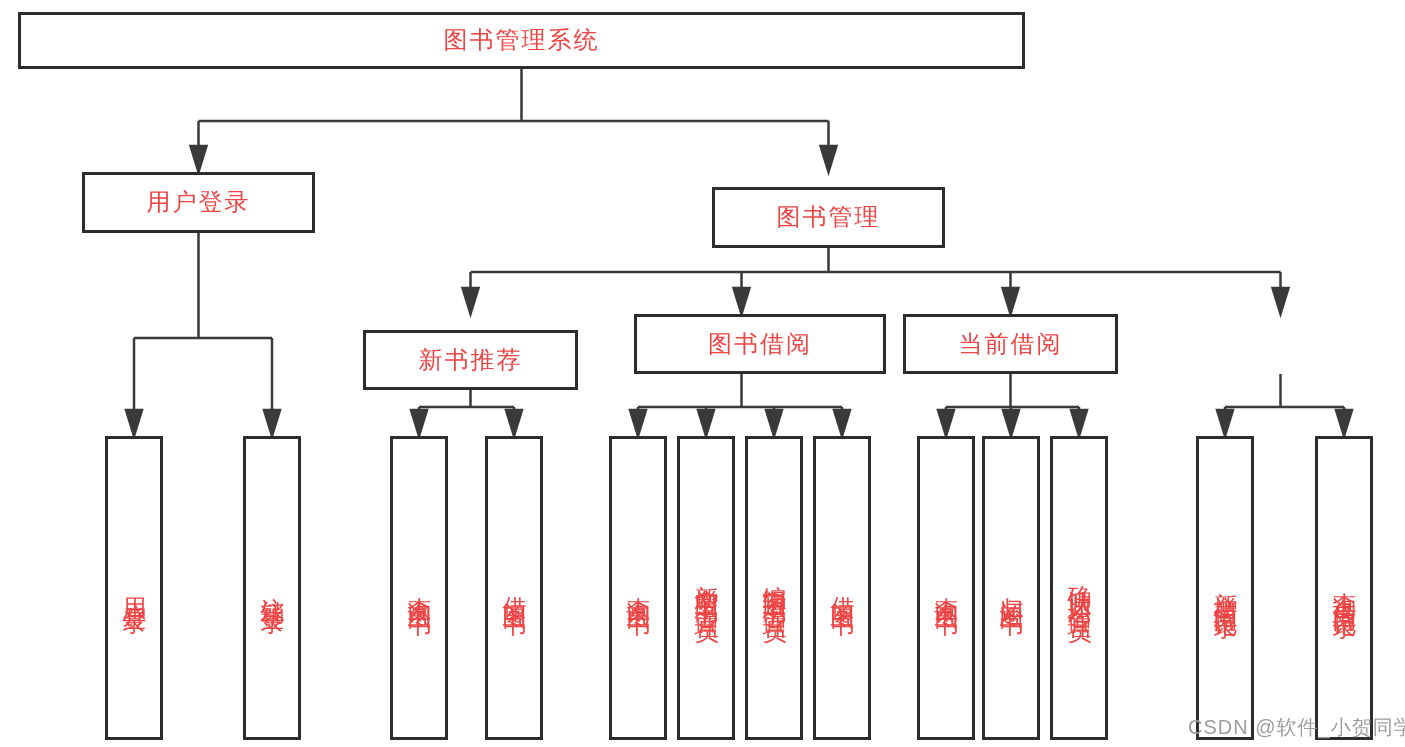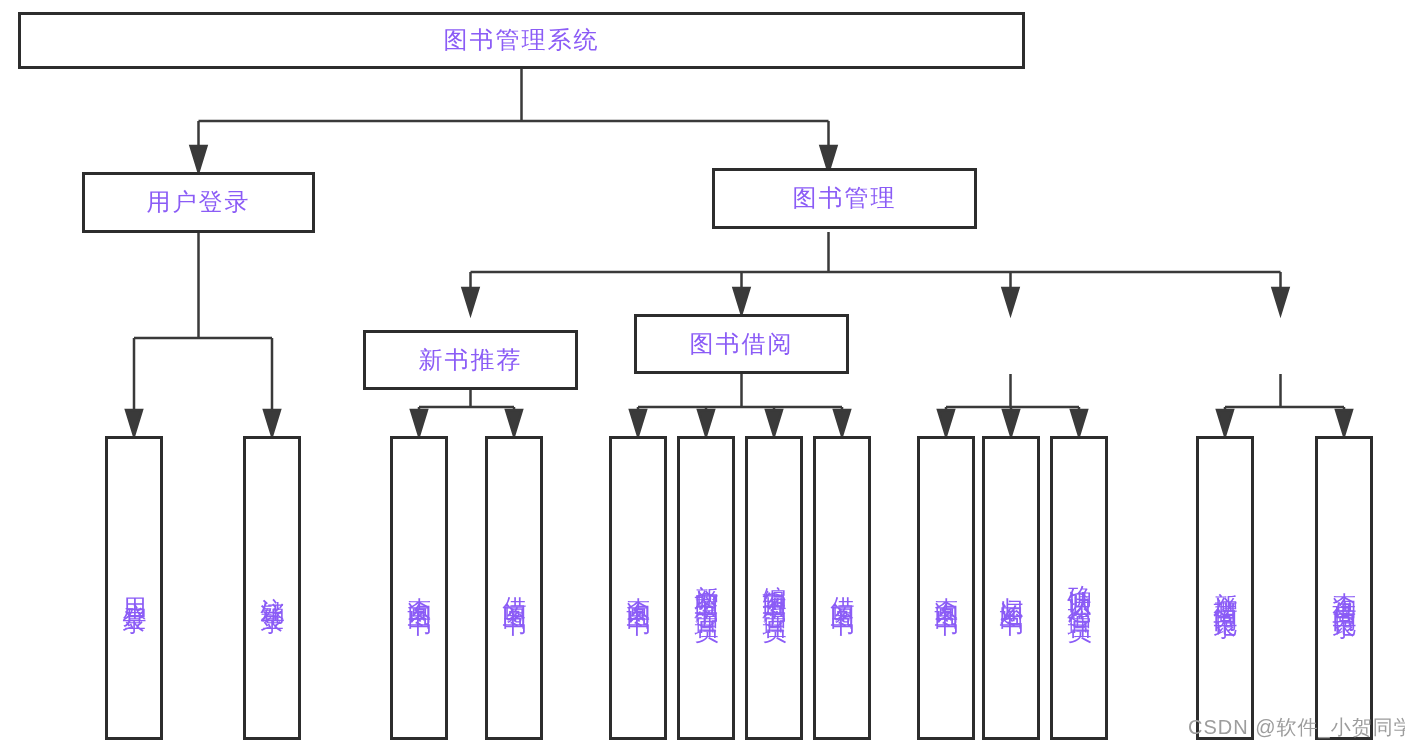--- a/index.html
+++ b/index.html
@@ -11,21 +11,21 @@
     overflow:hidden;
   }
   #connectors{
     position:absolute;left:0;top:0;width:1405px;height:747px;
     pointer-events:none;
   }
   .box{
     position:absolute;box-sizing:border-box;
     border:3px solid #2d2d2d;background:#ffffff;
     display:flex;align-items:center;justify-content:center;
-    font-size:24px;color:#8b5cf6;letter-spacing:2px;
+    font-size:24px;color:#ef4444;letter-spacing:2px;
     text-align:center;line-height:1.2;
     z-index:2;
   }
   .v{
     writing-mode:vertical-lr;
     text-orientation:mixed;
     letter-spacing:5px;
   }
   .watermark{
     position:absolute;left:1188px;top:714px;
@@ -84,24 +84,25 @@
     <g stroke="#3a3a3a" stroke-width="2.5" fill="#3a3a3a">
       <path fill="none" d="M1280.5 374 V407 M1225 407 H1344 M1225 407 V414 M1344 407 V414"></path>
       <polygon points="1217,410 1233,410 1225,436"></polygon>
       <polygon points="1336,410 1352,410 1344,436"></polygon>
     </g>
   </svg>
 
   <div class="box" style="left:18px;top:12px;width:1007px;height:57px;">图书管理系统</div>
 
   <div class="box" style="left:82px;top:172px;width:233px;height:61px;">用户登录</div>
-  <div class="box" style="left:712px;top:168px;width:265px;height:61px;">图书管理</div>
+  <div class="box" style="left:712px;top:187px;width:233px;height:61px;">图书管理</div>
 
   <div class="box" style="left:363px;top:314px;width:215px;height:60px;margin-top:16px;">新书推荐</div>
-  <div class="box" style="left:634px;top:314px;width:215px;height:60px;">图书借阅</div>
+  <div class="box" style="left:634px;top:314px;width:252px;height:60px;">图书借阅</div>
+  <div class="box" style="left:903px;top:314px;width:215px;height:60px;">当前借阅</div>
 
   <div class="box v" style="left:105px;top:436px;width:58px;height:304px;">用户登录</div>
   <div class="box v" style="left:243px;top:436px;width:58px;height:304px;">注销登录</div>
 
   <div class="box v" style="left:390px;top:436px;width:58px;height:304px;">查询图书</div>
   <div class="box v" style="left:485px;top:436px;width:58px;height:304px;">借阅图书</div>
 
   <div class="box v" style="left:609px;top:436px;width:58px;height:304px;">查询图书</div>
   <div class="box v" style="left:677px;top:436px;width:58px;height:304px;">新增图书（管理员）</div>
   <div class="box v" style="left:745px;top:436px;width:58px;height:304px;">编辑图书（管理员）</div>

